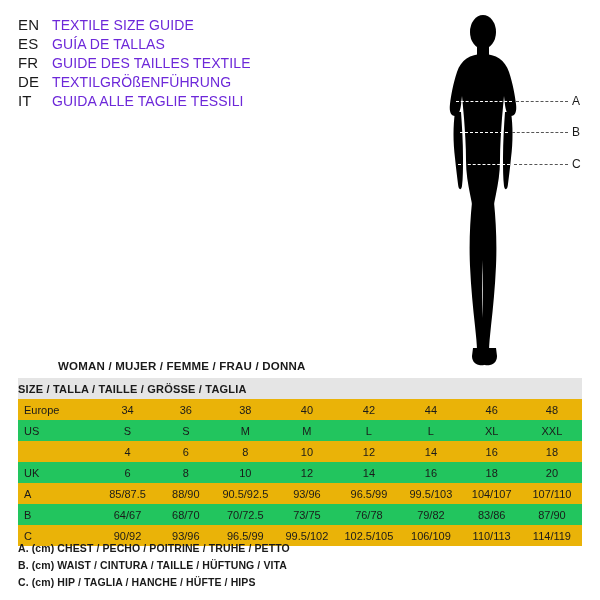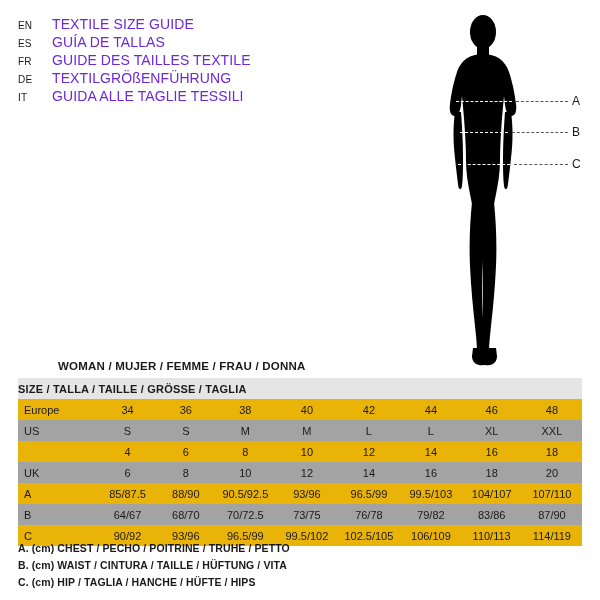--- a/index.html
+++ b/index.html
@@ -29,21 +29,21 @@
     width: 300px;
   }
   .lang-row {
     display: flex;
     align-items: baseline;
     margin-bottom: 2px;
   }
   .lang-code {
     width: 34px;
     flex: 0 0 34px;
-    font-size: 10px;
+    font-size: 15px;
     letter-spacing: 0.2px;
     color: #1a1a1a;
   }
   .lang-text {
     font-size: 14px;
     letter-spacing: 0.1px;
     color: #6d28d9;
   }
 
   
@@ -103,21 +103,21 @@
     font-weight: bold;
   }
   .row-head td {
     padding-left: 6px;
     letter-spacing: 0.2px;
   }
   .row-shade {
     background: #eab308;
   }
   .row-plain {
-    background: #a3a3a3;
+    background: #22c55e;
   }
   .cell-label {
     text-align: left;
     padding-left: 6px !important;
     width: 88px;
   }
   .cell-val {
     text-align: center;
     width: 68px;
   }

